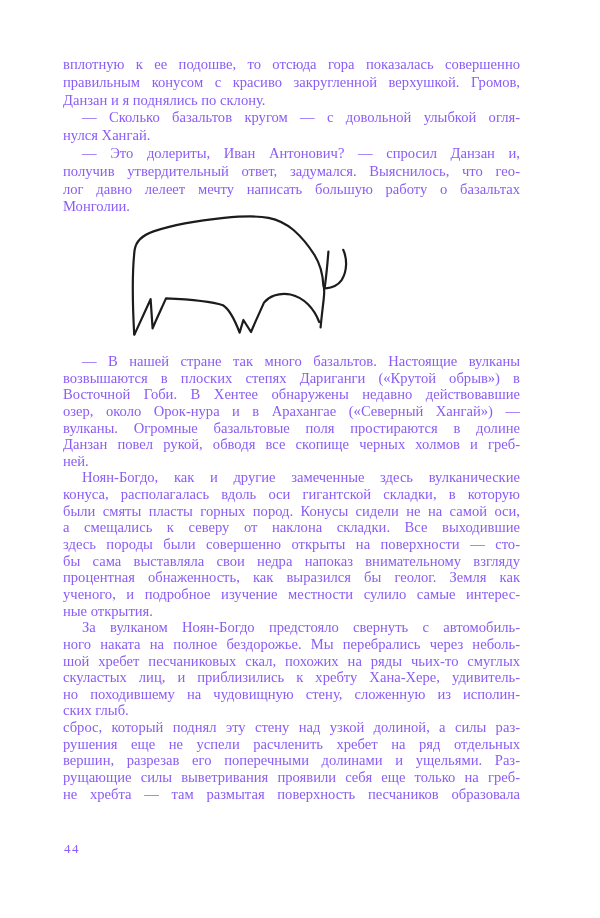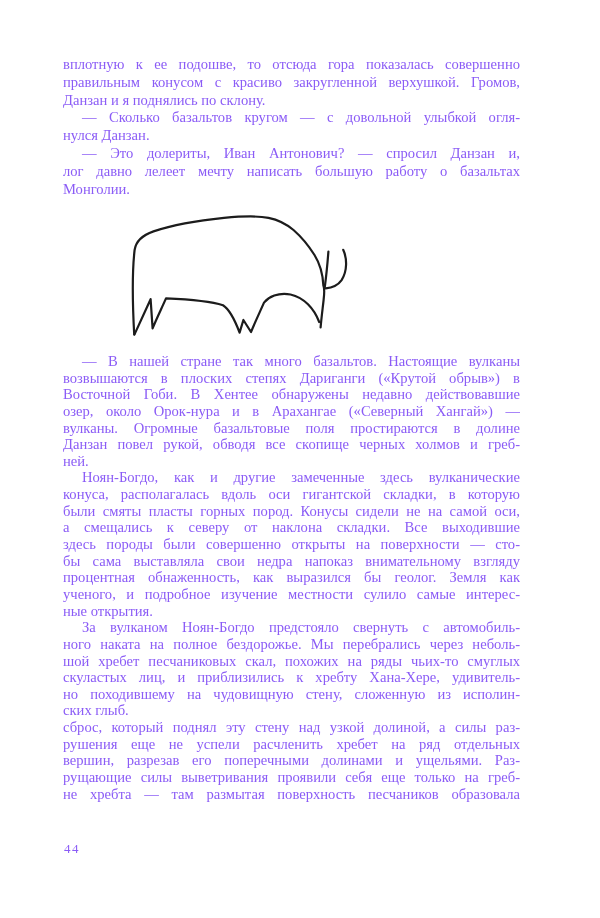--- a/index.html
+++ b/index.html
@@ -46,22 +46,23 @@
 </head>
 <body>
 
 <div id="page">
 
   <div id="block1" class="textcol">
       <div class="ln just">вплотную к ее подошве, то отсюда гора показалась совершенно</div>
       <div class="ln just">правильным конусом с красиво закругленной верхушкой. Громов,</div>
       <div class="ln end">Данзан и я поднялись по склону.</div>
       <div class="ln ind just">— Сколько базальтов кругом — с довольной улыбкой огля-</div>
-      <div class="ln end">нулся Данзан.</div>
+      <div class="ln end">нулся Хангай.</div>
       <div class="ln ind just">— Это долериты, Иван Антонович? — спросил Данзан и,</div>
+      <div class="ln just">получив утвердительный ответ, задумался. Выяснилось, что гео-</div>
       <div class="ln just">лог давно лелеет мечту написать большую работу о базальтах</div>
       <div class="ln end">Монголии.</div>
     </div>
 
   <svg id="illustration" viewBox="0 0 250 140" fill="none" stroke="#1c1c1c" stroke-width="2.2" stroke-linecap="round" stroke-linejoin="round">
 
     <path d="
       M 14.2 129.4
       C 12.6 100, 12.4 64, 14.6 45
       C 15.8 37, 22.5 30.2, 33.5 26.4

